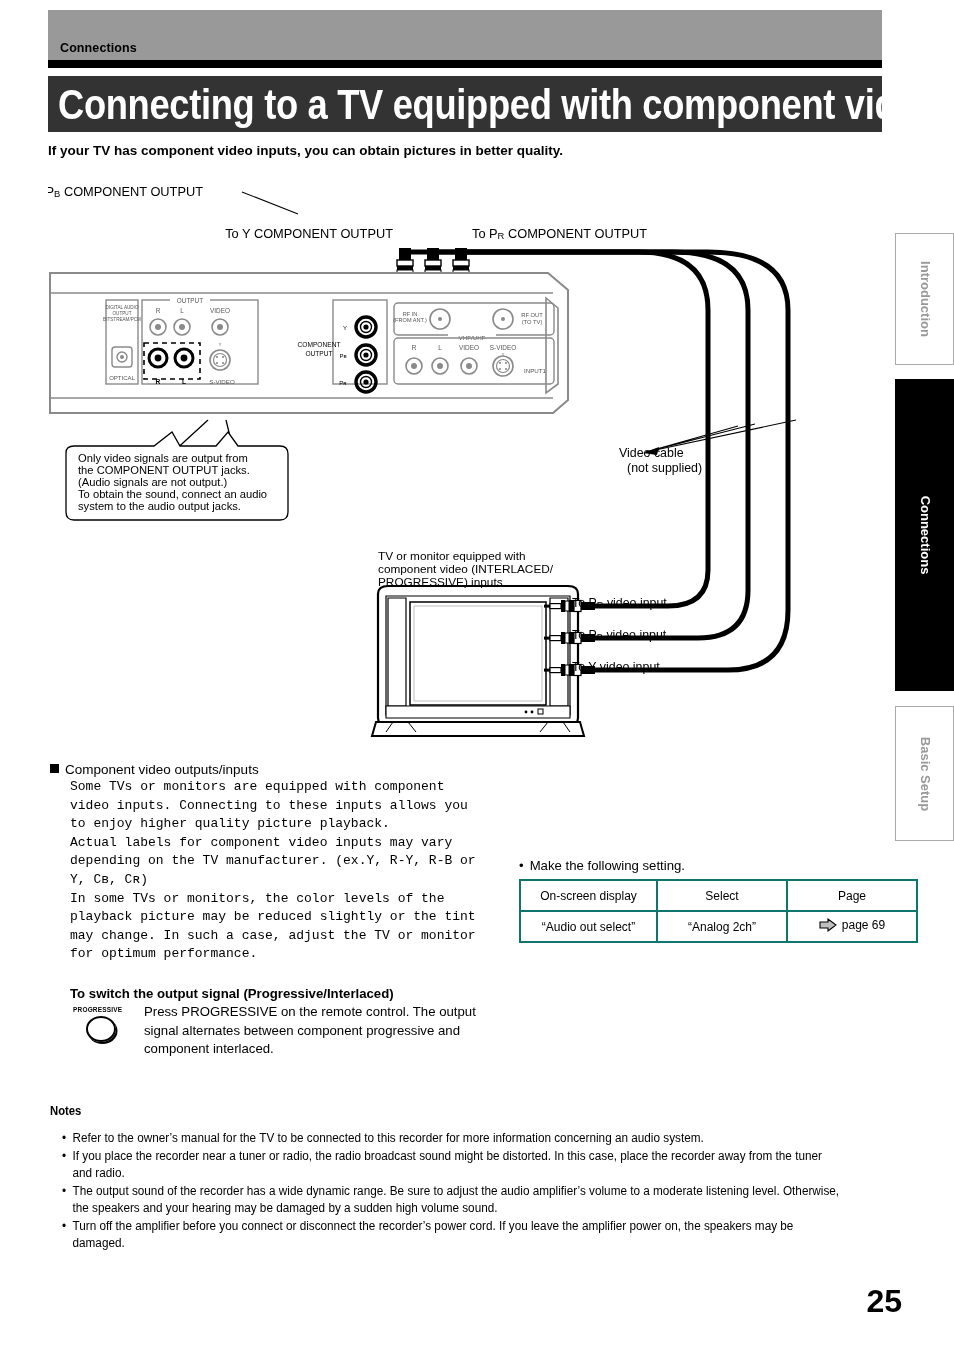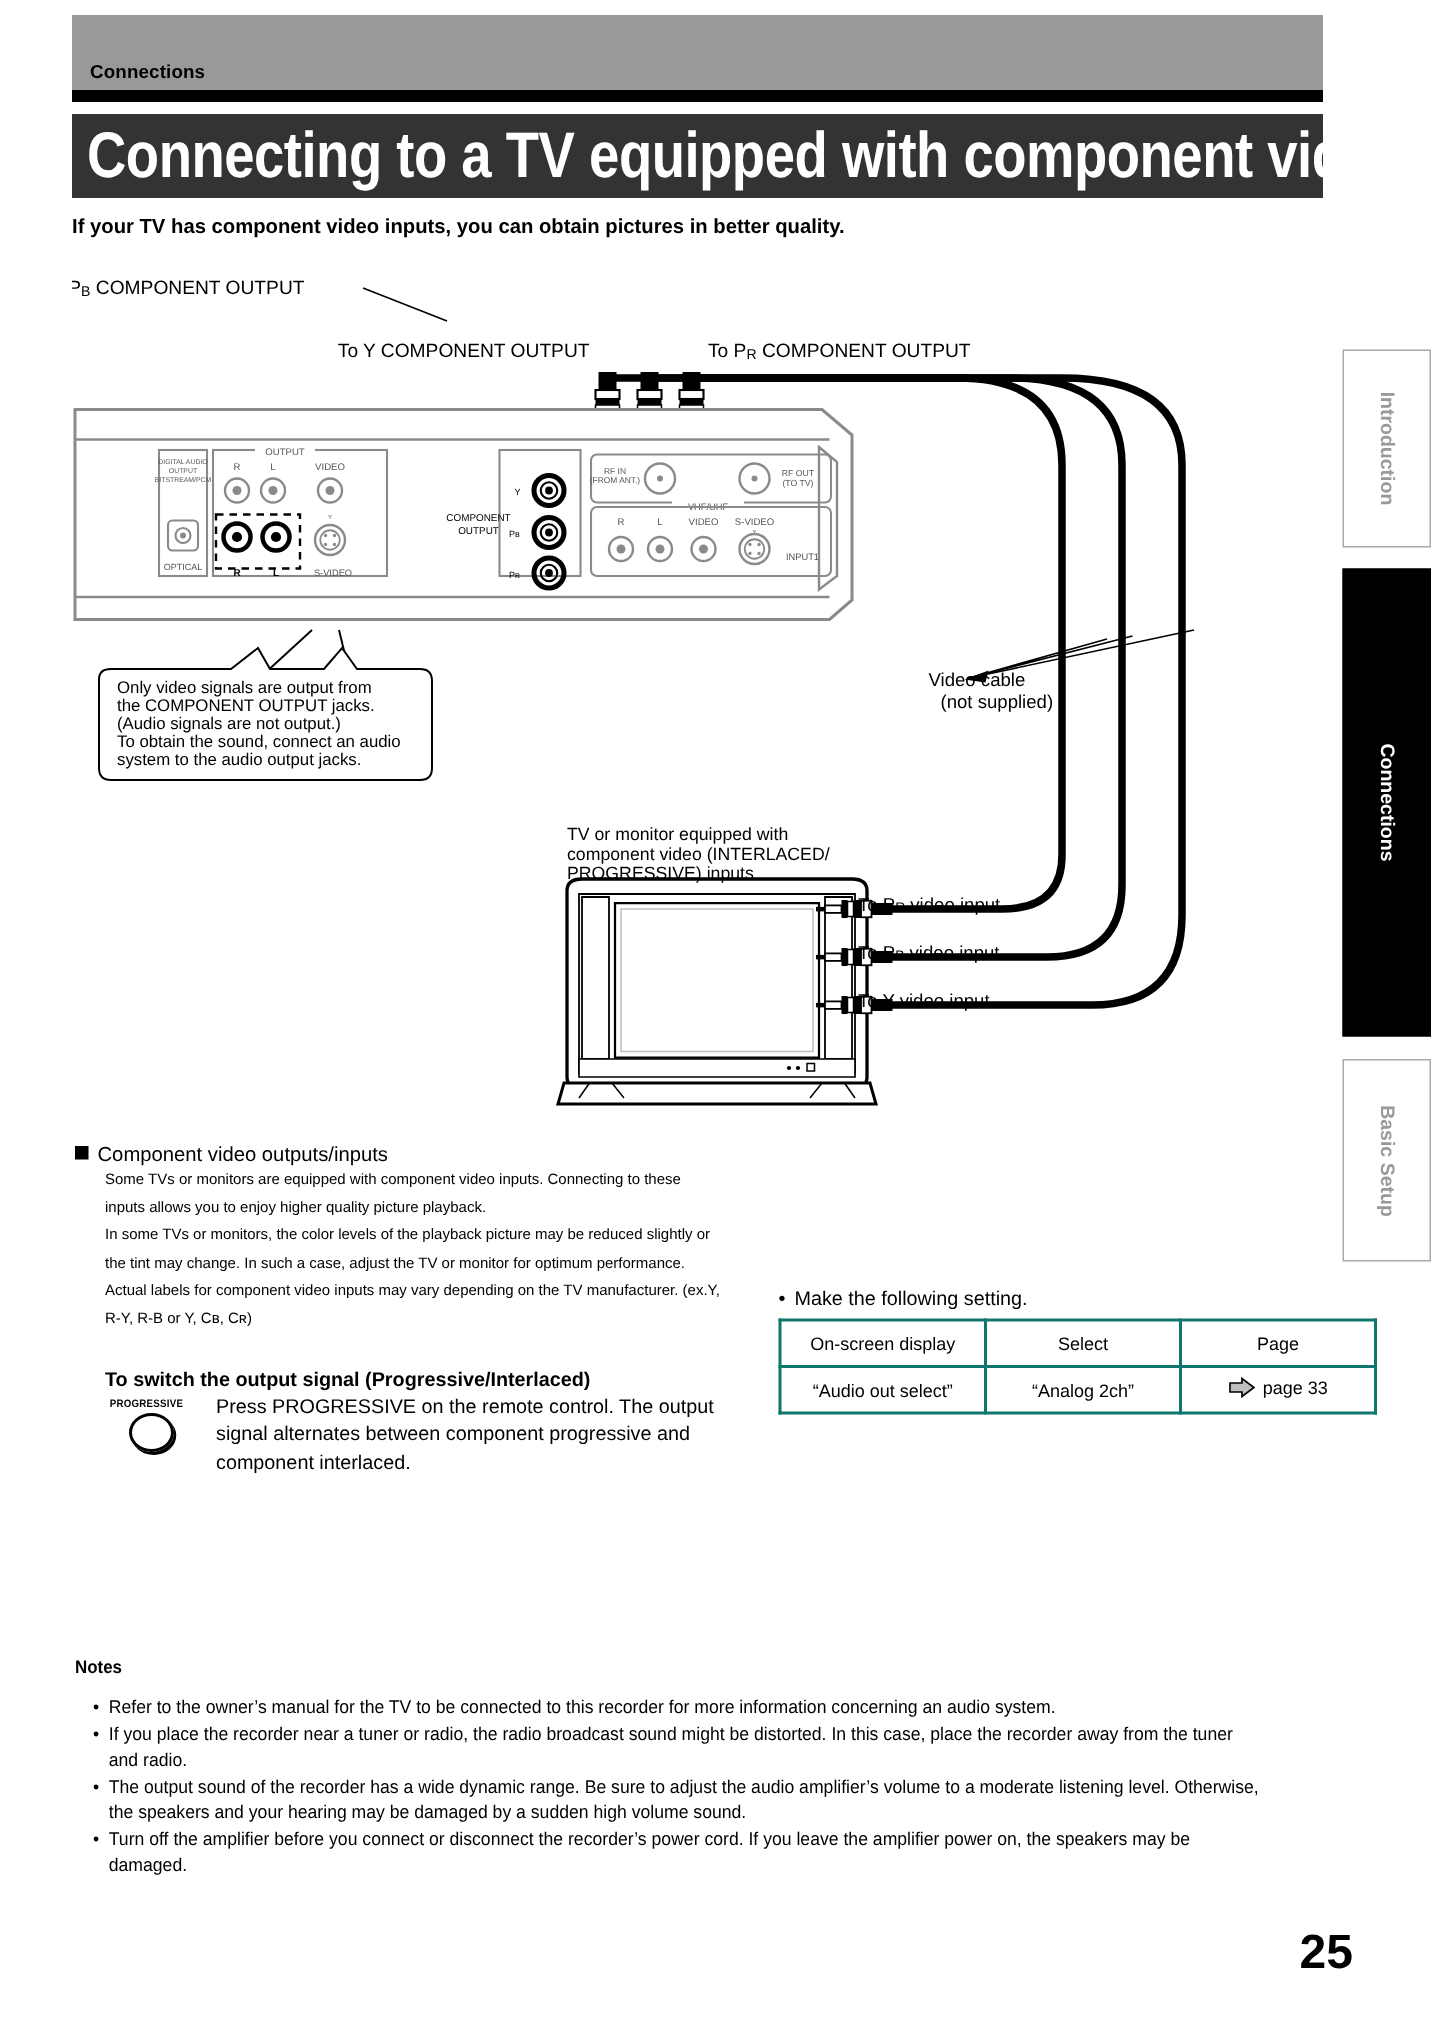--- a/index.html
+++ b/index.html
@@ -73,21 +73,21 @@
   #diagram svg { display:block; }
 
   
   #body-left { position:absolute; left:50px; top:762px; width:430px; }
   .sec-head { font-size:13.5px; font-weight:normal; margin-bottom:1px; }
   .sec-head .sq {
     display:inline-block; width:9px; height:9px; background:#000;
     margin-right:6px; vertical-align:1px;
   }
   .body-p {
-    font-size:10px; line-height:18.6px; margin:0 0 0 20px;
+    font-size:13px; line-height:18.6px; margin:0 0 0 20px;font-family:Liberation Mono, monospace;
   }
   .sub2 { font-size:13.2px; font-weight:bold; margin:22px 0 2px 20px; }
 
   #prog-block { position:relative; margin-left:20px; min-height:62px; }
   #prog-icon {
     position:absolute; left:0px; top:2px; width:62px; text-align:left;
   }
   #prog-icon .cap {
     font-size:7.2px; font-weight:bold; letter-spacing:.2px;
     font-family:"Liberation Sans", sans-serif;
@@ -417,22 +417,22 @@
   <text x="524" y="469" font-size="12.4">To P<tspan font-size="9.2" dy="1">B</tspan><tspan dy="-1"> video input</tspan></text>
   <text x="524" y="501" font-size="12.4">To Y video input</text>
 </svg>
 </div>
 
 <div id="body-left">
   <div class="sec-head">
     <span class="sq"></span><span>Component video outputs/inputs</span>
   </div>
   <p class="body-p">Some TVs or monitors are equipped with component video inputs.  Connecting to these inputs allows you to enjoy higher quality picture playback.</p>
+  <p class="body-p">Actual labels for component video inputs may vary depending on the TV manufacturer. (ex.Y, R-Y, R-B or Y, Cʙ, Cʀ)</p>
   <p class="body-p">In some TVs or monitors, the color levels of the playback picture may be reduced slightly or the tint may change. In such a case, adjust the TV or monitor for optimum performance.</p>
-  <p class="body-p">Actual labels for component video inputs may vary depending on the TV manufacturer. (ex.Y, R-Y, R-B or Y, Cʙ, Cʀ)</p>
 
   <div class="sub2">To switch the output signal (Progressive/Interlaced)</div>
 
   <div id="prog-block">
     <div id="prog-icon">
       <span class="cap">PROGRESSIVE</span>
       <div class="ring"></div>
     </div>
     <div id="prog-text">Press PROGRESSIVE on the remote control. The output signal alternates between component progressive and component interlaced.</div>
   </div>
@@ -452,21 +452,21 @@
     </thead>
     <tbody>
       <tr>
         <td>“Audio out select”</td>
         <td>“Analog 2ch”</td>
         <td>
           <span class="arrow-glyph">
             <svg width="18" height="14" viewBox="0 0 18 14">
               <path d="M1 4 L9 4 L9 1 L17 7 L9 13 L9 10 L1 10 Z" fill="#bfbfbf" stroke="#000" stroke-width="1.1"></path>
             </svg>
-          </span><span>page 33</span>
+          </span><span>page 69</span>
         </td>
       </tr>
     </tbody>
   </table>
 </div>
 
 <div id="notes">
   <div class="h">Notes</div>
   <ul>
     <li>Refer to the owner’s manual for the TV to be connected to this recorder for more information concerning an audio system.</li>

